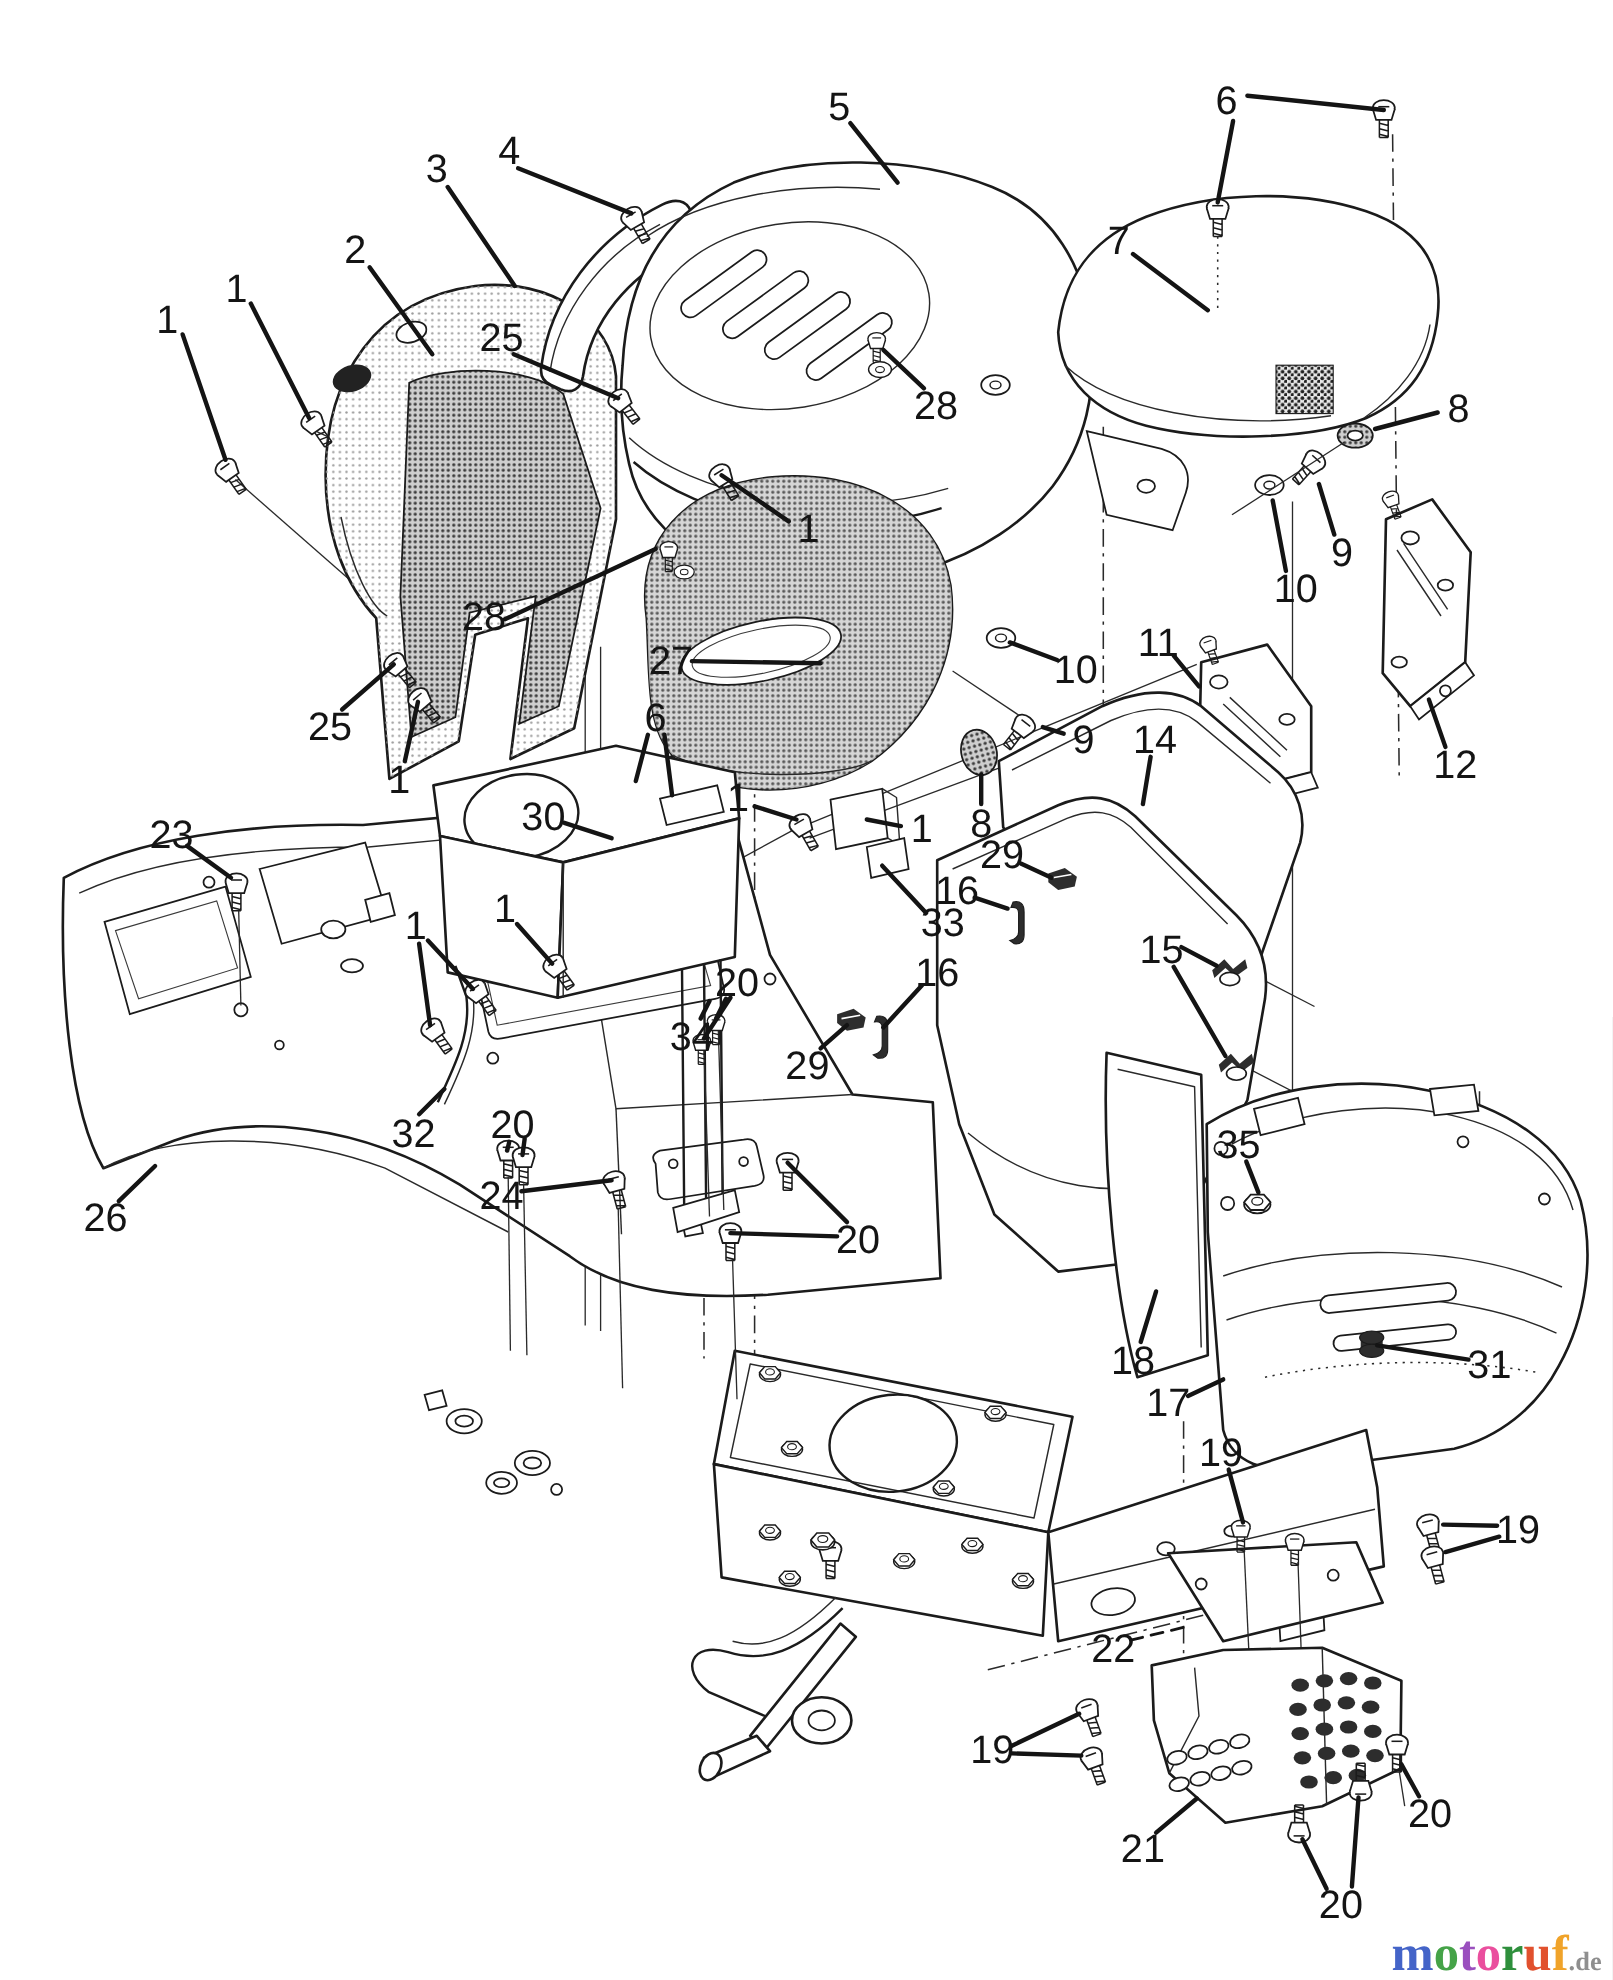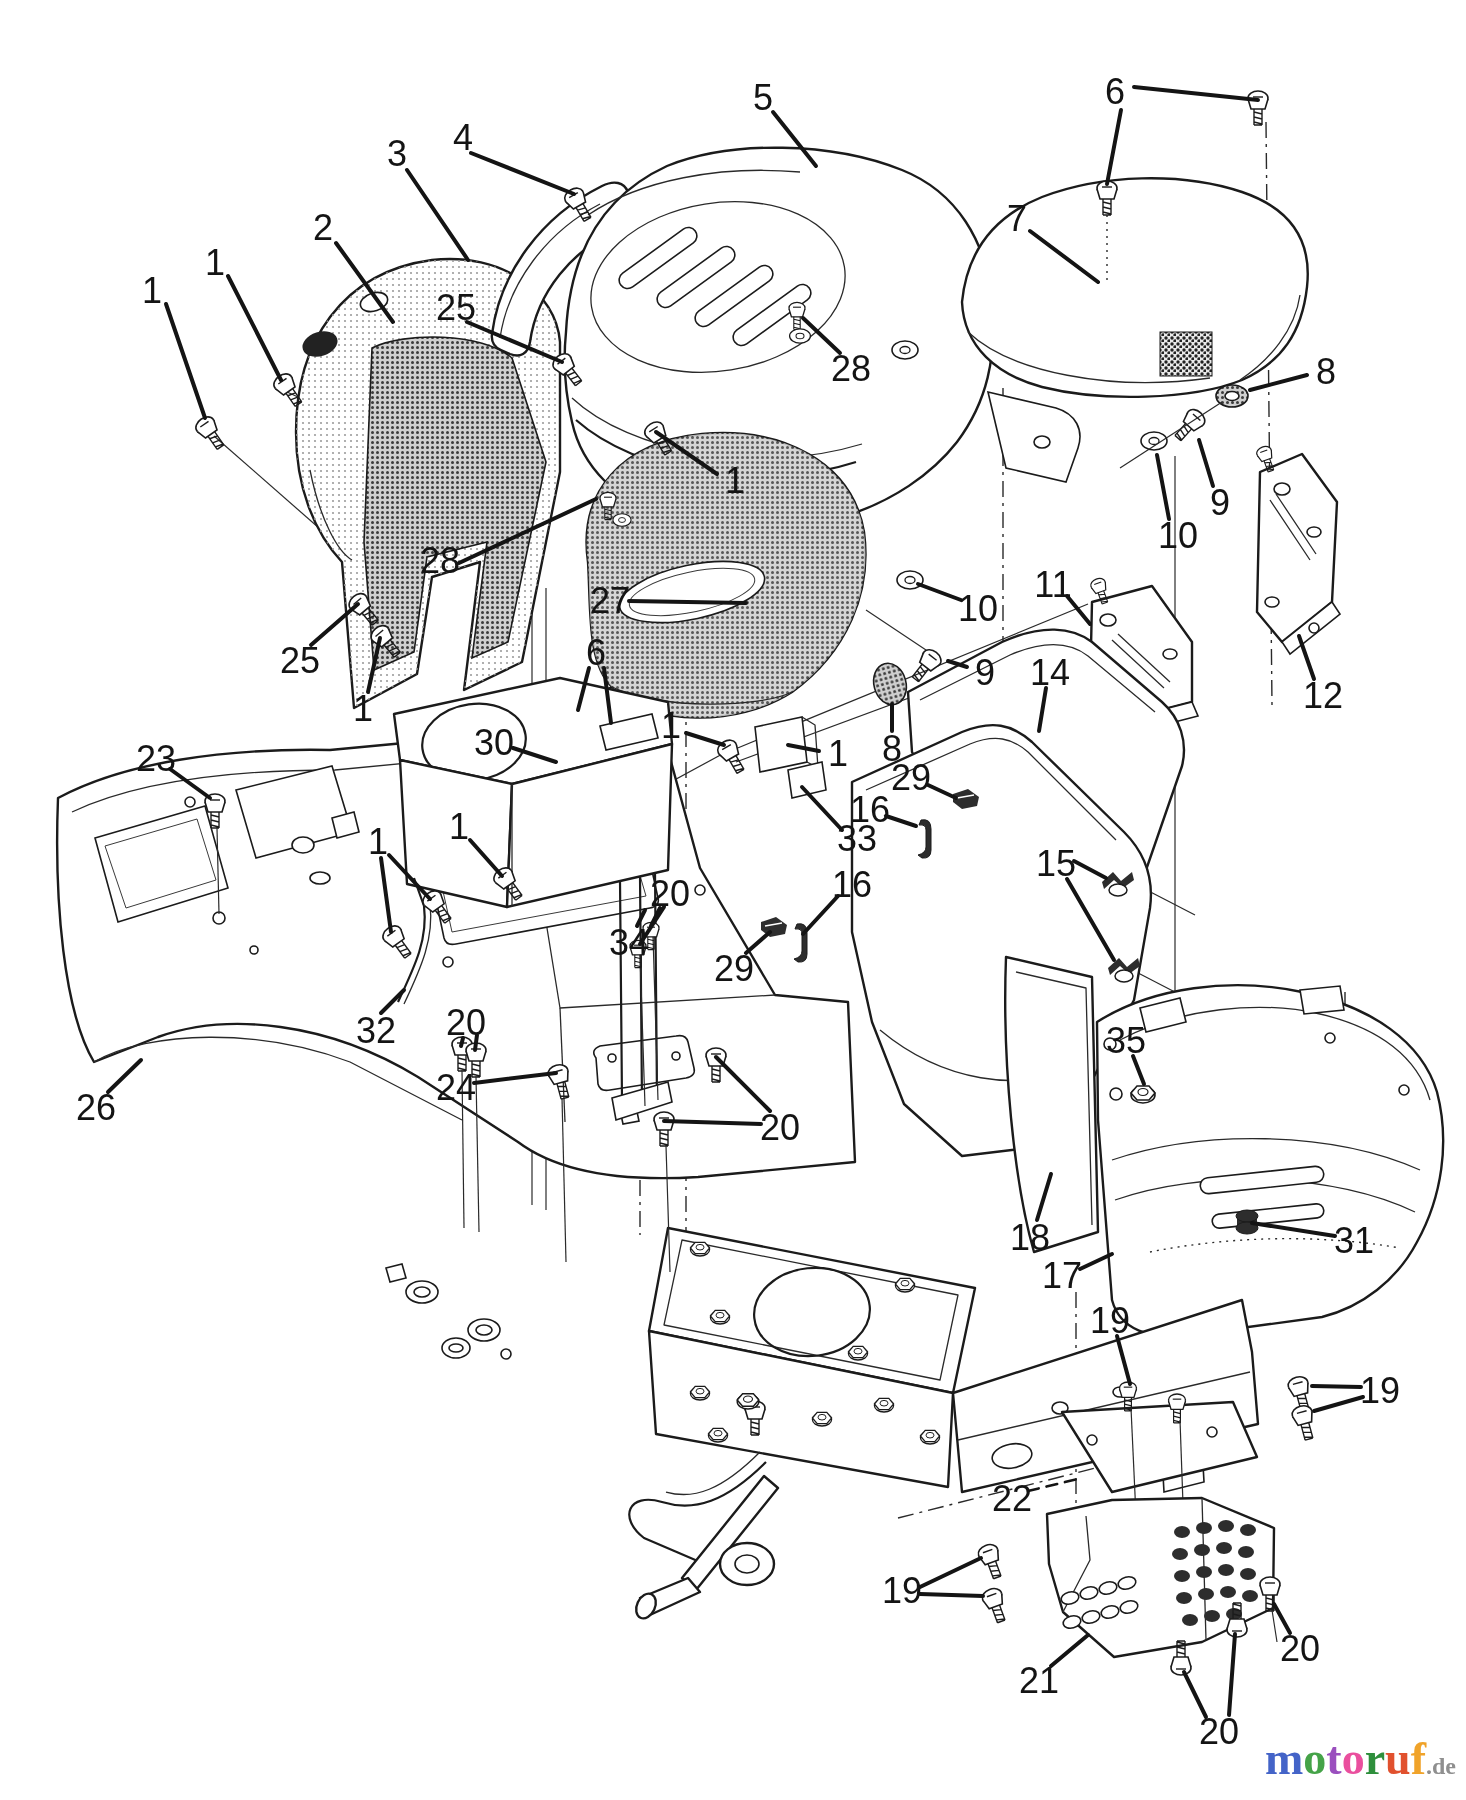--- a/index.html
+++ b/index.html
@@ -12,21 +12,21 @@
   .t  {fill:none;stroke:#2a2a2a;stroke-width:1.3;stroke-linejoin:round;}
   .tt {fill:none;stroke:#3a3a3a;stroke-width:1;}
   .wh {fill:#ffffff;stroke:#1b1b1b;stroke-width:1.6;}
   .dash{fill:none;stroke:#2a2a2a;stroke-width:1.4;stroke-dasharray:16 6 3 6;}
   .dot {fill:none;stroke:#2a2a2a;stroke-width:1.4;stroke-dasharray:2 5;}
   .rod {fill:none;stroke:#2a2a2a;stroke-width:1.2;}
   .leader{stroke:#141414;stroke-width:4;stroke-linecap:round;}
   .leader.dashed{stroke-dasharray:11 8;stroke-width:2.6;}
   .callout{font:400 36px "Liberation Sans",sans-serif;fill:#141414;}
   
-  .watermark{position:absolute;right:10px;bottom:18px;font-family:"Liberation Serif",serif;
+  .watermark{position:absolute;right:10px;bottom:1px;font-family:"Liberation Serif",serif;
              font-weight:700;font-size:46px;line-height:1;user-select:none;}
   .watermark .suffix{font-size:24px;color:#8f8f8f;font-weight:700;}
 </style>
 </head>
 <body>
 
 <div class="stage">
 <svg id="diagram" width="1466" height="1800" viewBox="0 0 1466 1800">
   <defs>
     <pattern id="dotsLight" width="6" height="6" patternUnits="userSpaceOnUse">

